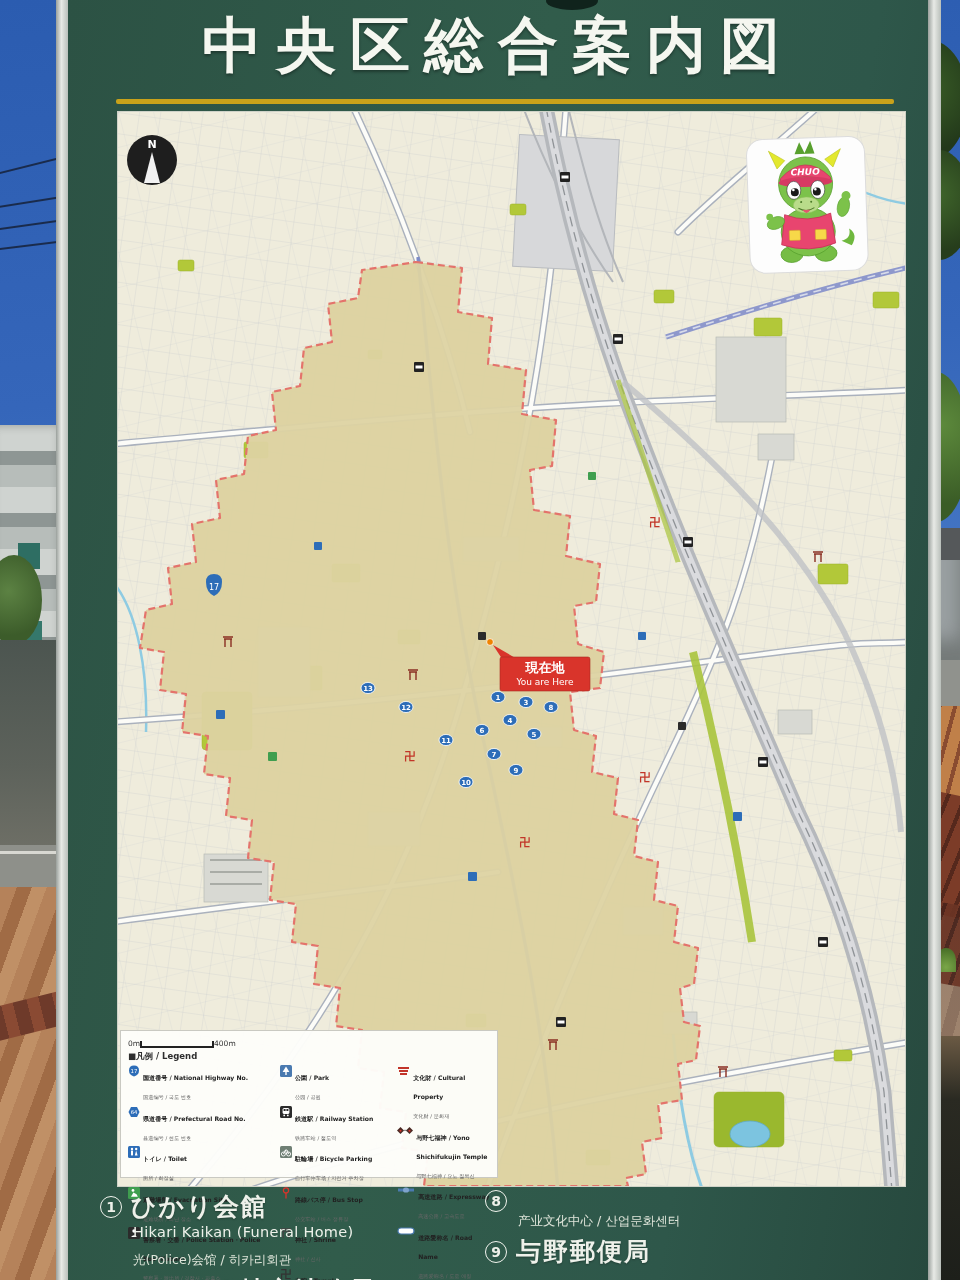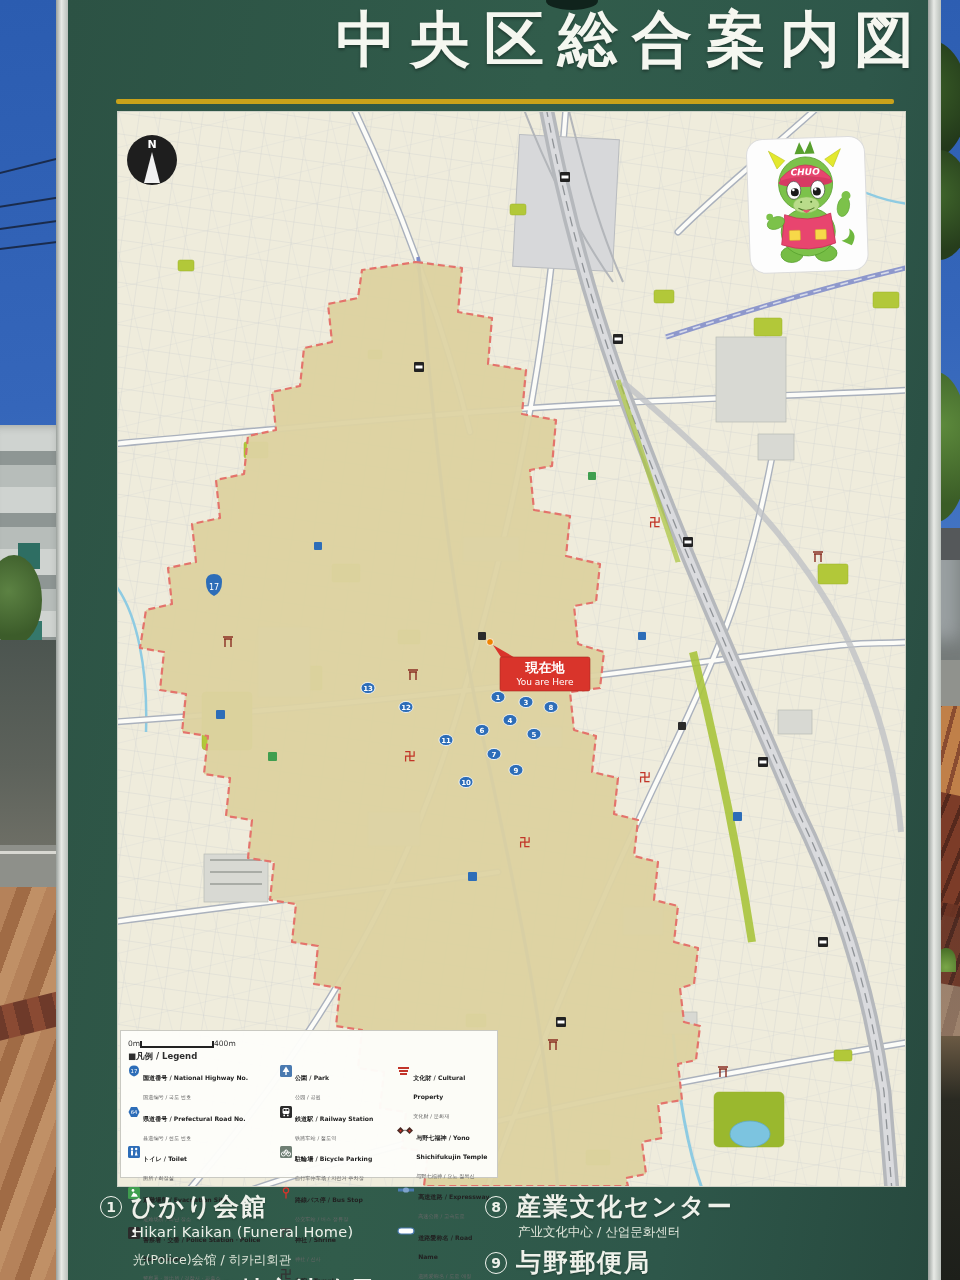--- a/index.html
+++ b/index.html
@@ -63,21 +63,21 @@
       background:repeating-linear-gradient(105deg,#a57a52 0 14px,#8f6440 14px 26px);opacity:.8;}
 
   
   .pole-edge{position:absolute;top:0;height:1280px;background:linear-gradient(90deg,#9aa09c,#e8eae6 45%,#b9bfba);}
   .pe-l{left:56px;width:12px;}
   .pe-r{left:928px;width:13px;}
   .board{position:absolute;left:68px;top:0;width:860px;height:1280px;
       background:linear-gradient(100deg,#2c5244 0%,#315c4b 45%,#2e574a 75%,#27493e 100%);}
   .lamp{position:absolute;left:478px;top:-8px;width:52px;height:18px;border-radius:50%;background:#10231c;}
 
-  .title{position:absolute;left:0;top:0;width:860px;text-align:right;
+  .title{position:absolute;left:0;top:6px;width:860px;text-align:center;
       font-size:60px;font-weight:bold;color:#f5f7f0;letter-spacing:14px;
       text-shadow:0 2px 3px rgba(0,0,0,.35);white-space:nowrap;}
   .rule{position:absolute;left:48px;top:99px;width:778px;height:5px;background:#c9a21a;border-radius:2px;}
 
   .map-panel{position:absolute;left:50px;top:112px;width:787px;height:1074px;background:#efecdc;
       box-shadow:0 0 0 1px #cfd2c8,2px 3px 8px rgba(0,0,0,.45) inset;}
   .map-panel svg{display:block;}
 
   
   .legend{position:absolute;left:2px;top:918px;width:378px;height:148px;
@@ -581,21 +581,20 @@
           <span class="dir-num">2</span>
           <span class="dir-jp">さいたま地方法務局</span>
         </div>
 
       </div>
     </div>
     <div class="dir-col dc2">
       <div class="dir-item">
         <div class="dir-head">
           <span class="dir-num">8</span>
-          <span class="dir-jp">産業文化センター</span>
         </div>
         <div class="dir-sub">产业文化中心 / 산업문화센터</div>
       </div>
       <div class="dir-item">
         <div class="dir-head">
           <span class="dir-num">9</span>
           <span class="dir-jp">与野郵便局</span>
         </div>
 
       </div>

